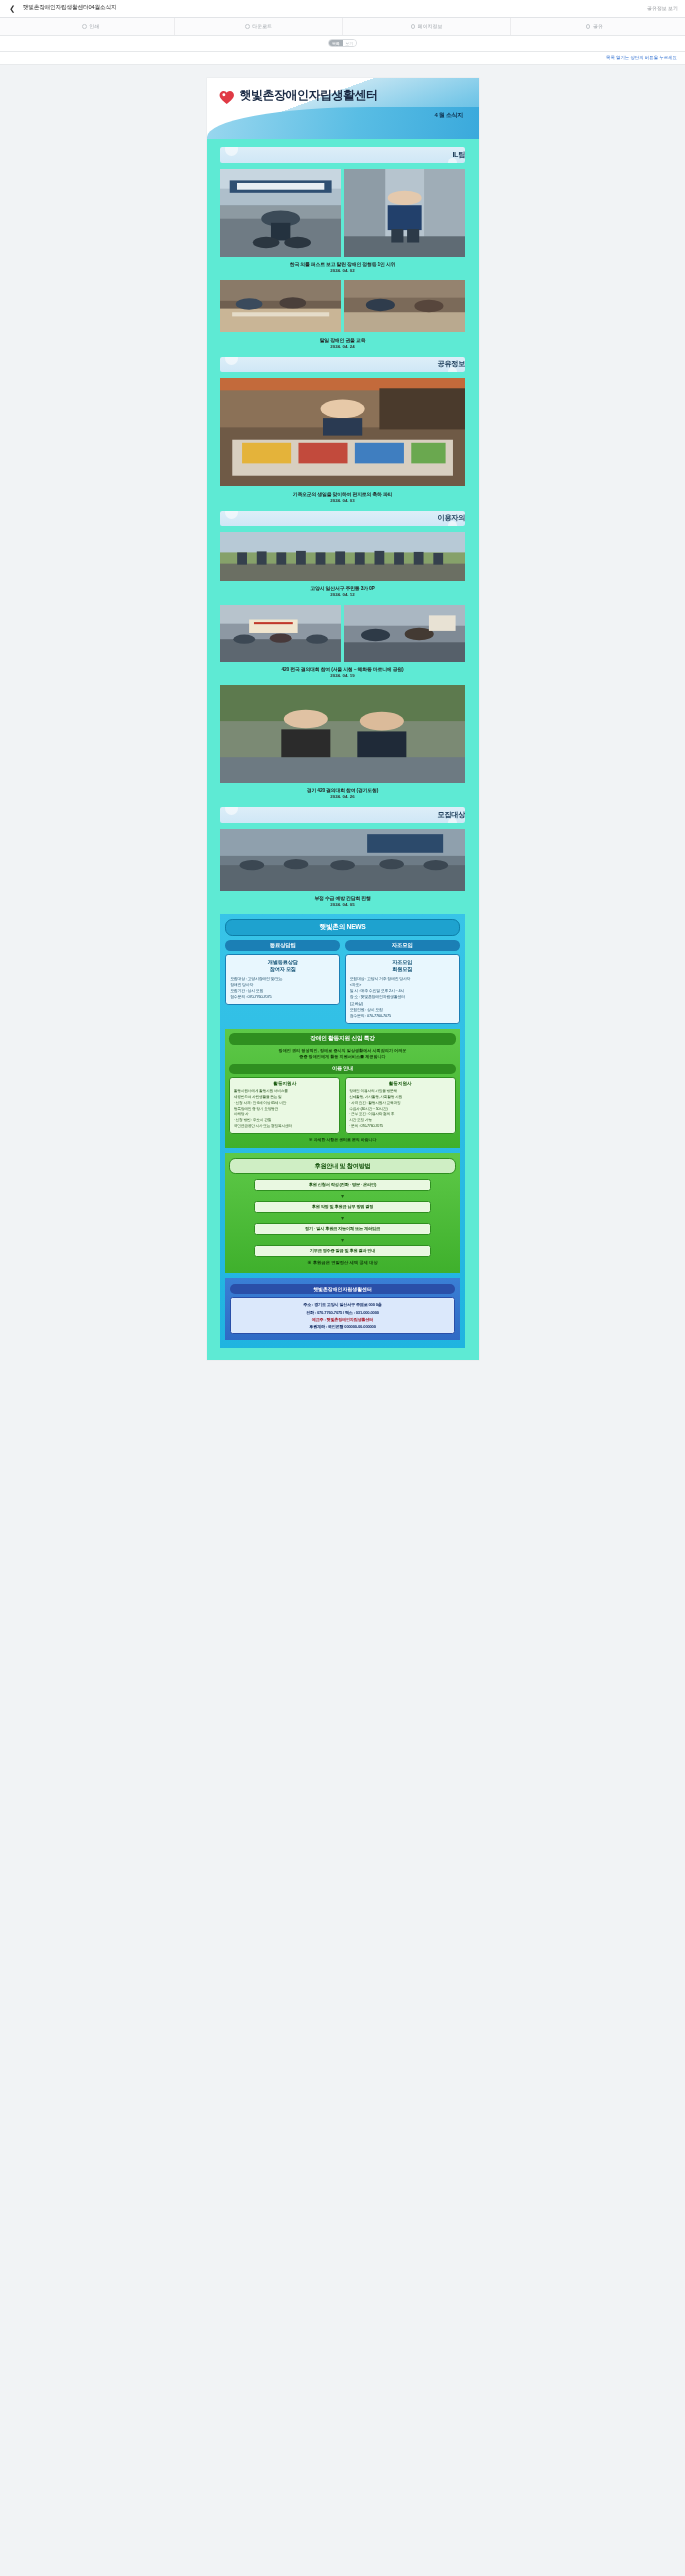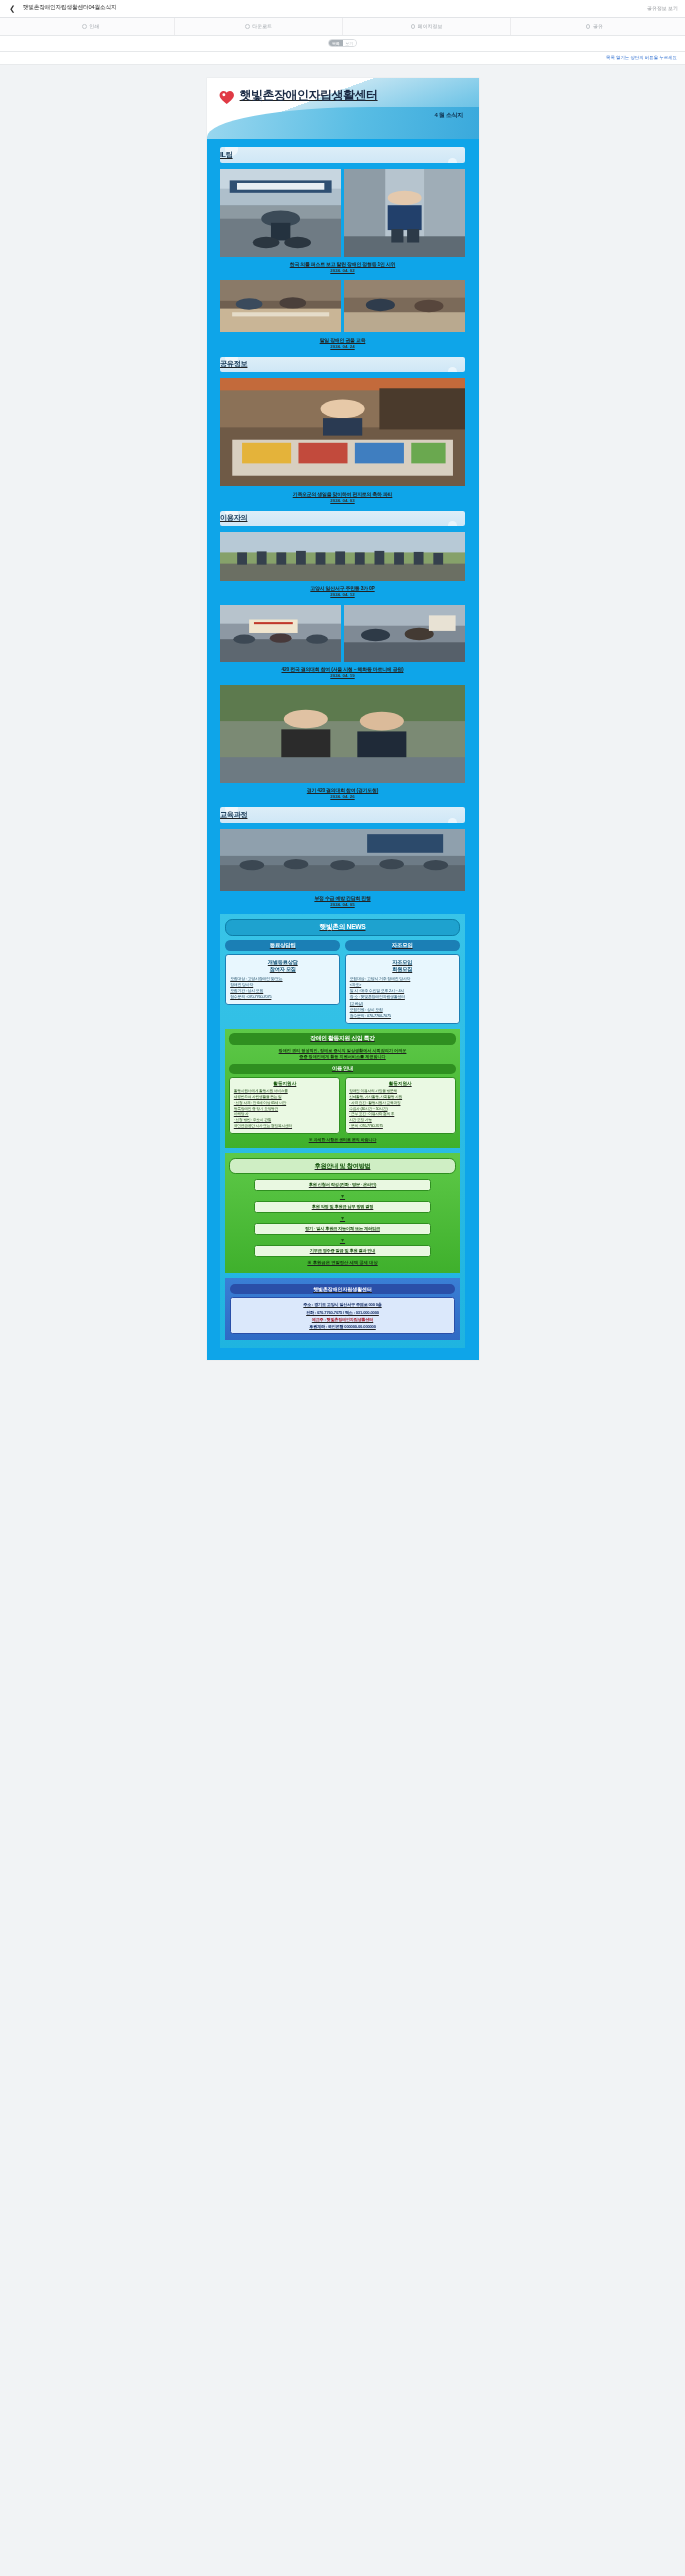--- a/index.html
+++ b/index.html
@@ -121,23 +121,22 @@
 
   
   .canvas {
     background: #f1f3f5;
     padding: 13.4px 0 20.6px;
     display: flex;
     justify-content: center;
   }
   .newsletter {
     width: 272px;
-    background: #0ea5e9;
+    background: #5eead4;
     box-shadow: 0 0 0 0.5px #e8eaec;
-    text-decoration: underline;
   }
 
   
   .masthead {
     position: relative;
     height: 61px;
     background: linear-gradient(160deg,#ffffff 0%,#ffffff 38%,#bfe3f2 38%,#79c8e8 72%,#4fb4e0 100%);
     overflow: hidden;
   }
   .masthead .wave {
@@ -174,21 +173,21 @@
     font-weight: bold;
     letter-spacing: -0.3px;
   }
 
   
   .sec-title {
     margin: 8.2px 13.4px 6.2px;
     height: 15.5px;
     border-radius: 2.1px;
     background: linear-gradient(180deg,#ddeef8 0%, #cfe7f6 100%);
-    display:flex; align-items:center; justify-content:flex-start;
+    display:flex; align-items:center; justify-content:flex-end;
     position: relative;
     overflow: hidden;
   }
   .sec-title::before, .sec-title::after {
     content:"";
     position:absolute;
     border-radius:50%;
     background: rgba(255,255,255,0.55);
   }
   .sec-title::before { width:13.4px; height:13.4px; left:5.2px; top:-5.2px; }
@@ -625,21 +624,21 @@
           <rect x="50" y="86" width="40" height="54" fill="#2b2b2b"></rect>
           <circle cx="132" cy="70" r="18" fill="#dbbb9a"></circle>
           <rect x="112" y="90" width="40" height="50" fill="#1f2a38"></rect>
         </svg>
       </div>
       <div class="caption">경기 420 결의대회 참여 (경기도청)</div>
       <div class="capdate">2024. 04. 26</div>
     </div>
 
     <div class="sec-title">
-      <span>교육과정</span>
+      <span>모집대상</span>
     </div>
     <div class="photo-block">
       <div class="photo" style="height:62px;">
         <svg width="100%" height="100%" viewBox="0 0 200 120" preserveAspectRatio="none">
           <rect width="200" height="120" fill="#6d7b86"></rect>
           <rect width="200" height="52" fill="#8fa0ad"></rect>
           <rect x="120" y="10" width="62" height="36" fill="#2c4a6b"></rect>
           <rect x="0" y="70" width="200" height="50" fill="#5a666f"></rect>
           <g fill="#3b4752">
             <circle cx="26" cy="70" r="10"></circle>

